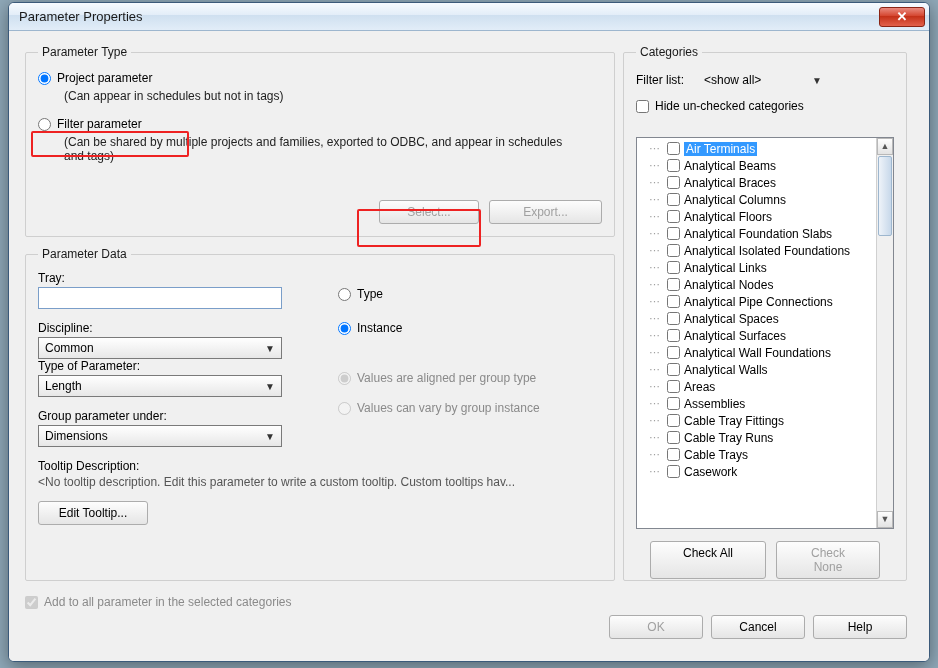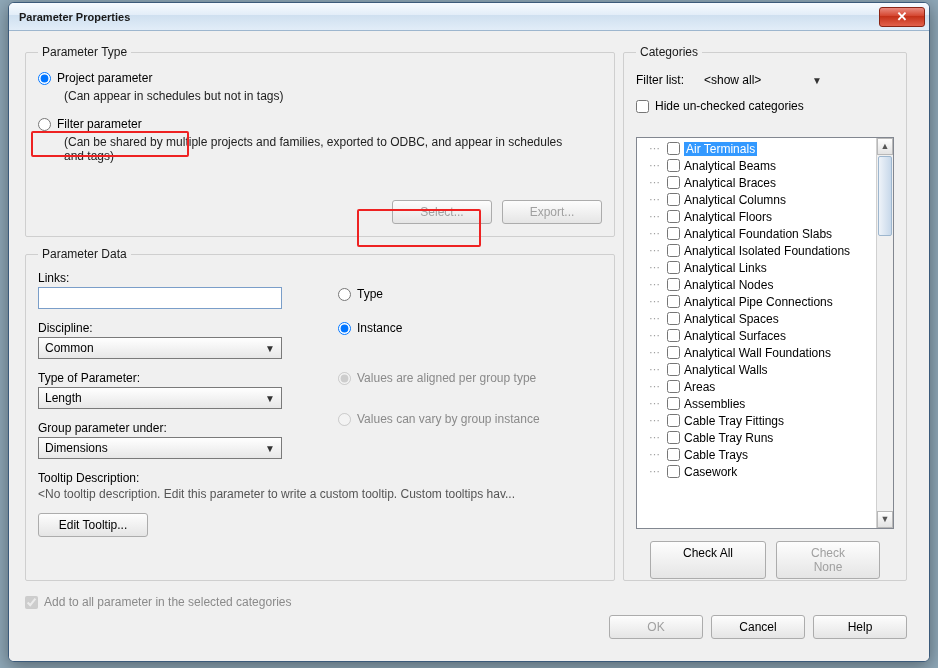--- a/index.html
+++ b/index.html
@@ -1,19 +1,19 @@
 <!DOCTYPE html>
 <html><head>
 <meta charset="utf-8">
 <style>
 * { box-sizing: border-box; margin: 0; padding: 0; font-family: "Segoe UI", Tahoma, sans-serif; font-size: 12px; }
 body { background: #8fa8b8; width: 938px; height: 668px; position: relative; }
 .window { position: absolute; top: 2px; left: 8px; width: 922px; height: 660px; background: #fff; border: 1px solid #3b5a7a; border-radius: 6px; overflow: hidden; box-shadow: 0 4px 18px rgba(0,0,0,.4); }
 .titlebar { height: 28px; background: linear-gradient(#f7fbff,#e2edf8 45%,#cfe0f0 46%,#e2edf8); display: flex; align-items: center; padding: 0 2px 0 10px; border-bottom: 1px solid #9db6ce; }
-.title { font-size: 11px; color: #1a1a1a; flex: 1; font-weight: bold; }
+.title { font-size: 13px; color: #1a1a1a; flex: 1; }
 .closebtn { width: 46px; height: 20px; background: linear-gradient(#e98a7f,#d4442d 45%,#c43018 46%,#e2614b); border: 1px solid #8a2414; border-radius: 3px; color: #fff; font-weight: bold; text-align: center; line-height: 17px; font-size: 13px; margin-right: 2px; }
 .body { position: absolute; top: 28px; left: 0; right: 0; bottom: 0; padding: 14px 16px 12px 16px; background: #f0f0f0; }
 fieldset { border: 1px solid #cfcfcf; border-radius: 2px; padding: 10px 12px 12px 12px; background: #f0f0f0; }
 legend { padding: 0 4px; color: #1a1a1a; font-size: 12px; }
 .row { display: flex; }
 .leftcol { width: 590px; }
 .rightcol { width: 284px; margin-left: 8px; }
 .rb { display: flex; align-items: center; margin: 2px 0 4px 0; }
 .rb input { margin-right: 6px; }
 .hint { color: #222; margin: 0 0 10px 26px; }
@@ -65,41 +65,41 @@
           <div class="hint">(Can appear in schedules but not in tags)</div>
 
           <div class="rb" style="margin-top:14px;">
             <input type="radio" style="">
             <span>Filter parameter</span>
           </div>
           <div class="hint" style="max-width:500px;">(Can be shared by multiple projects and families, exported to ODBC, and appear in schedules and tags)</div>
 
           <div style="position:absolute; bottom:12px; right:12px; display:flex; gap:10px;">
             <div class="btn disabled" style="width:100px;">Select...</div>
-            <div class="btn disabled" style="width:100px;">Export...</div>
+            <div class="btn disabled" style="width:113px;">Export...</div>
           </div>
         </fieldset>
 
         <fieldset class="pdata" style="height:334px; position:relative;">
           <legend>Parameter Data</legend>
 
           <div class="fld" style="margin-top:0;">
-            <label>Links:</label>
+            <label>Tray:</label>
             <input class="tinput" value="" style="">
           </div>
 
           <div class="fld" style="margin-top:12px;">
             <label>Discipline:</label>
             <div class="combo">
               <span>Common</span>
               <span class="arrow">▼</span>
             </div>
           </div>
 
-          <div class="fld" style="margin-top:12px;">
+          <div class="fld" style="margin-top:0;">
             <label>Type of Parameter:</label>
             <div class="combo">
               <span>Length</span>
               <span class="arrow">▼</span>
             </div>
           </div>
 
           <div class="fld" style="margin-top:12px;">
             <label>Group parameter under:</label>
             <div class="combo">
@@ -128,21 +128,21 @@
               <input type="radio" checked="" style="">
               <span>Instance</span>
             </div>
           </div>
           <div class="right-radios" style="top:108px;">
             <div class="rb">
               <input type="radio" checked="" disabled="" style="">
               <span style="color:#8a8a8a;">Values are aligned per group type</span>
             </div>
           </div>
-          <div class="right-radios" style="top:149px;">
+          <div class="right-radios" style="top:138px;">
             <div class="rb">
               <input type="radio" disabled="" style="">
               <span style="color:#8a8a8a;">Values can vary by group instance</span>
             </div>
           </div>
         </fieldset>
 
         <div class="chk" style="margin-top:14px; color:#8a8a8a;">
           <input type="checkbox" checked="" disabled="" style="">
           <span>Add to all parameter in the selected categories</span>

